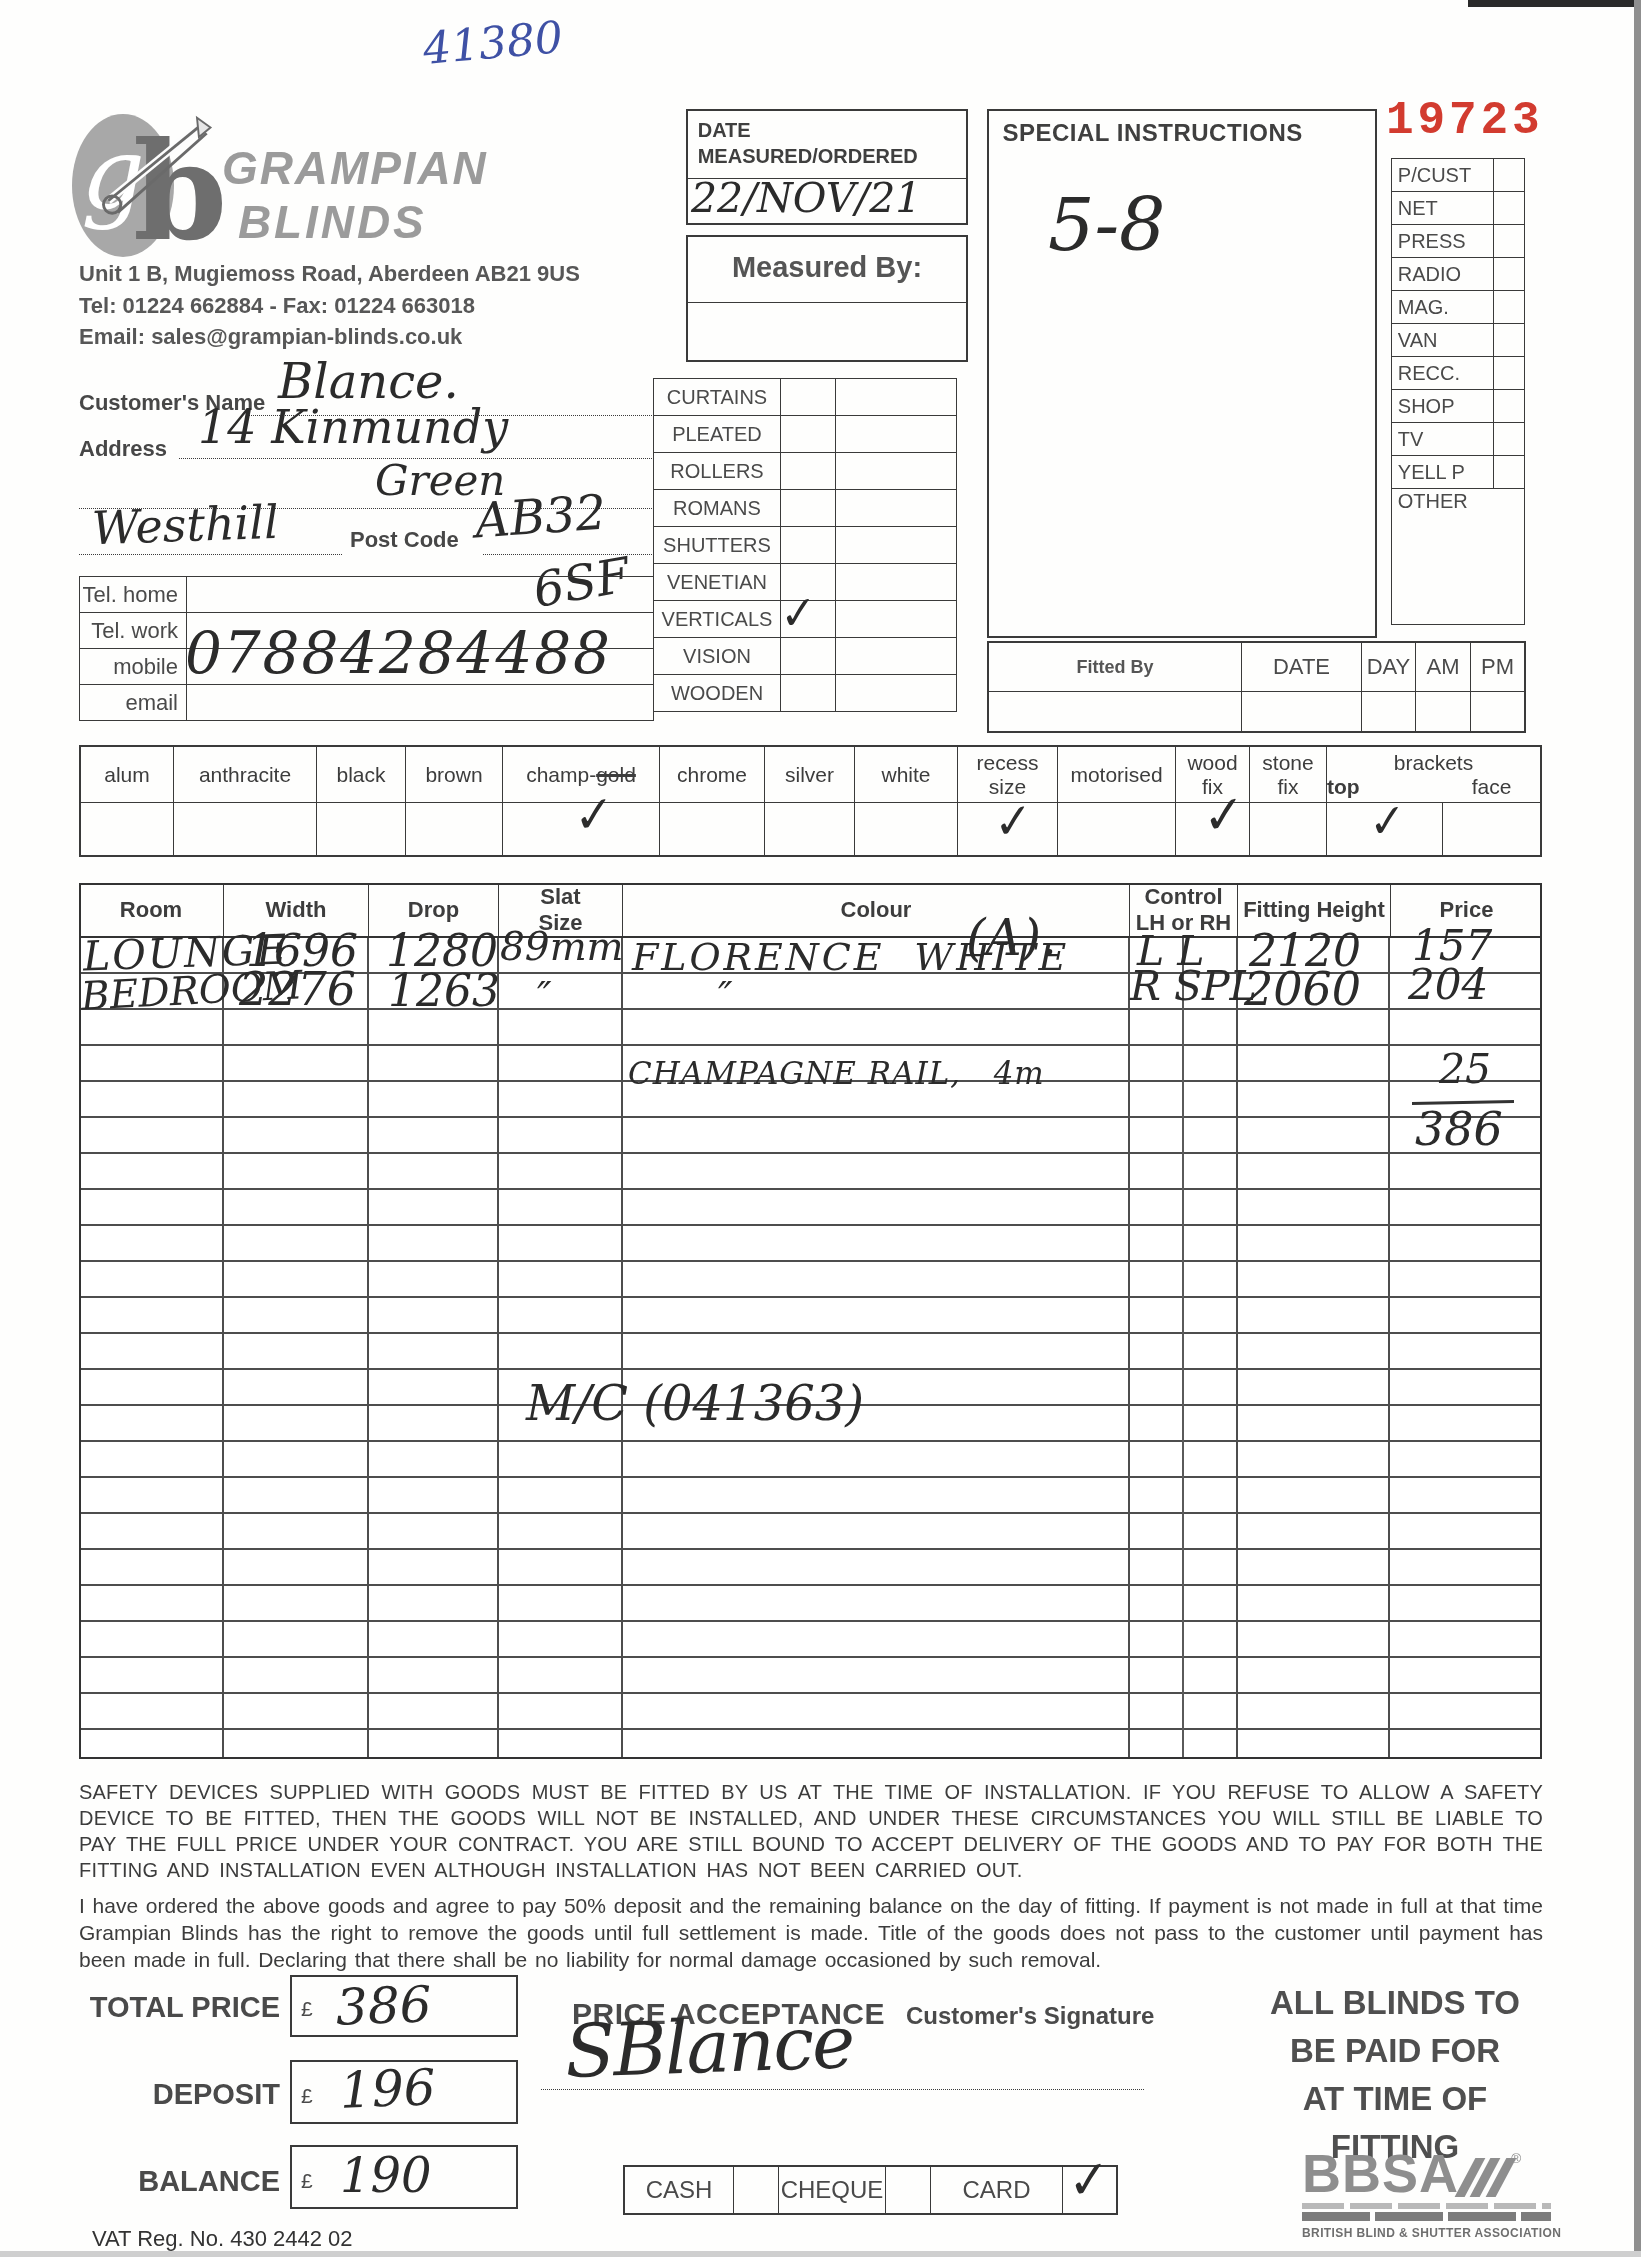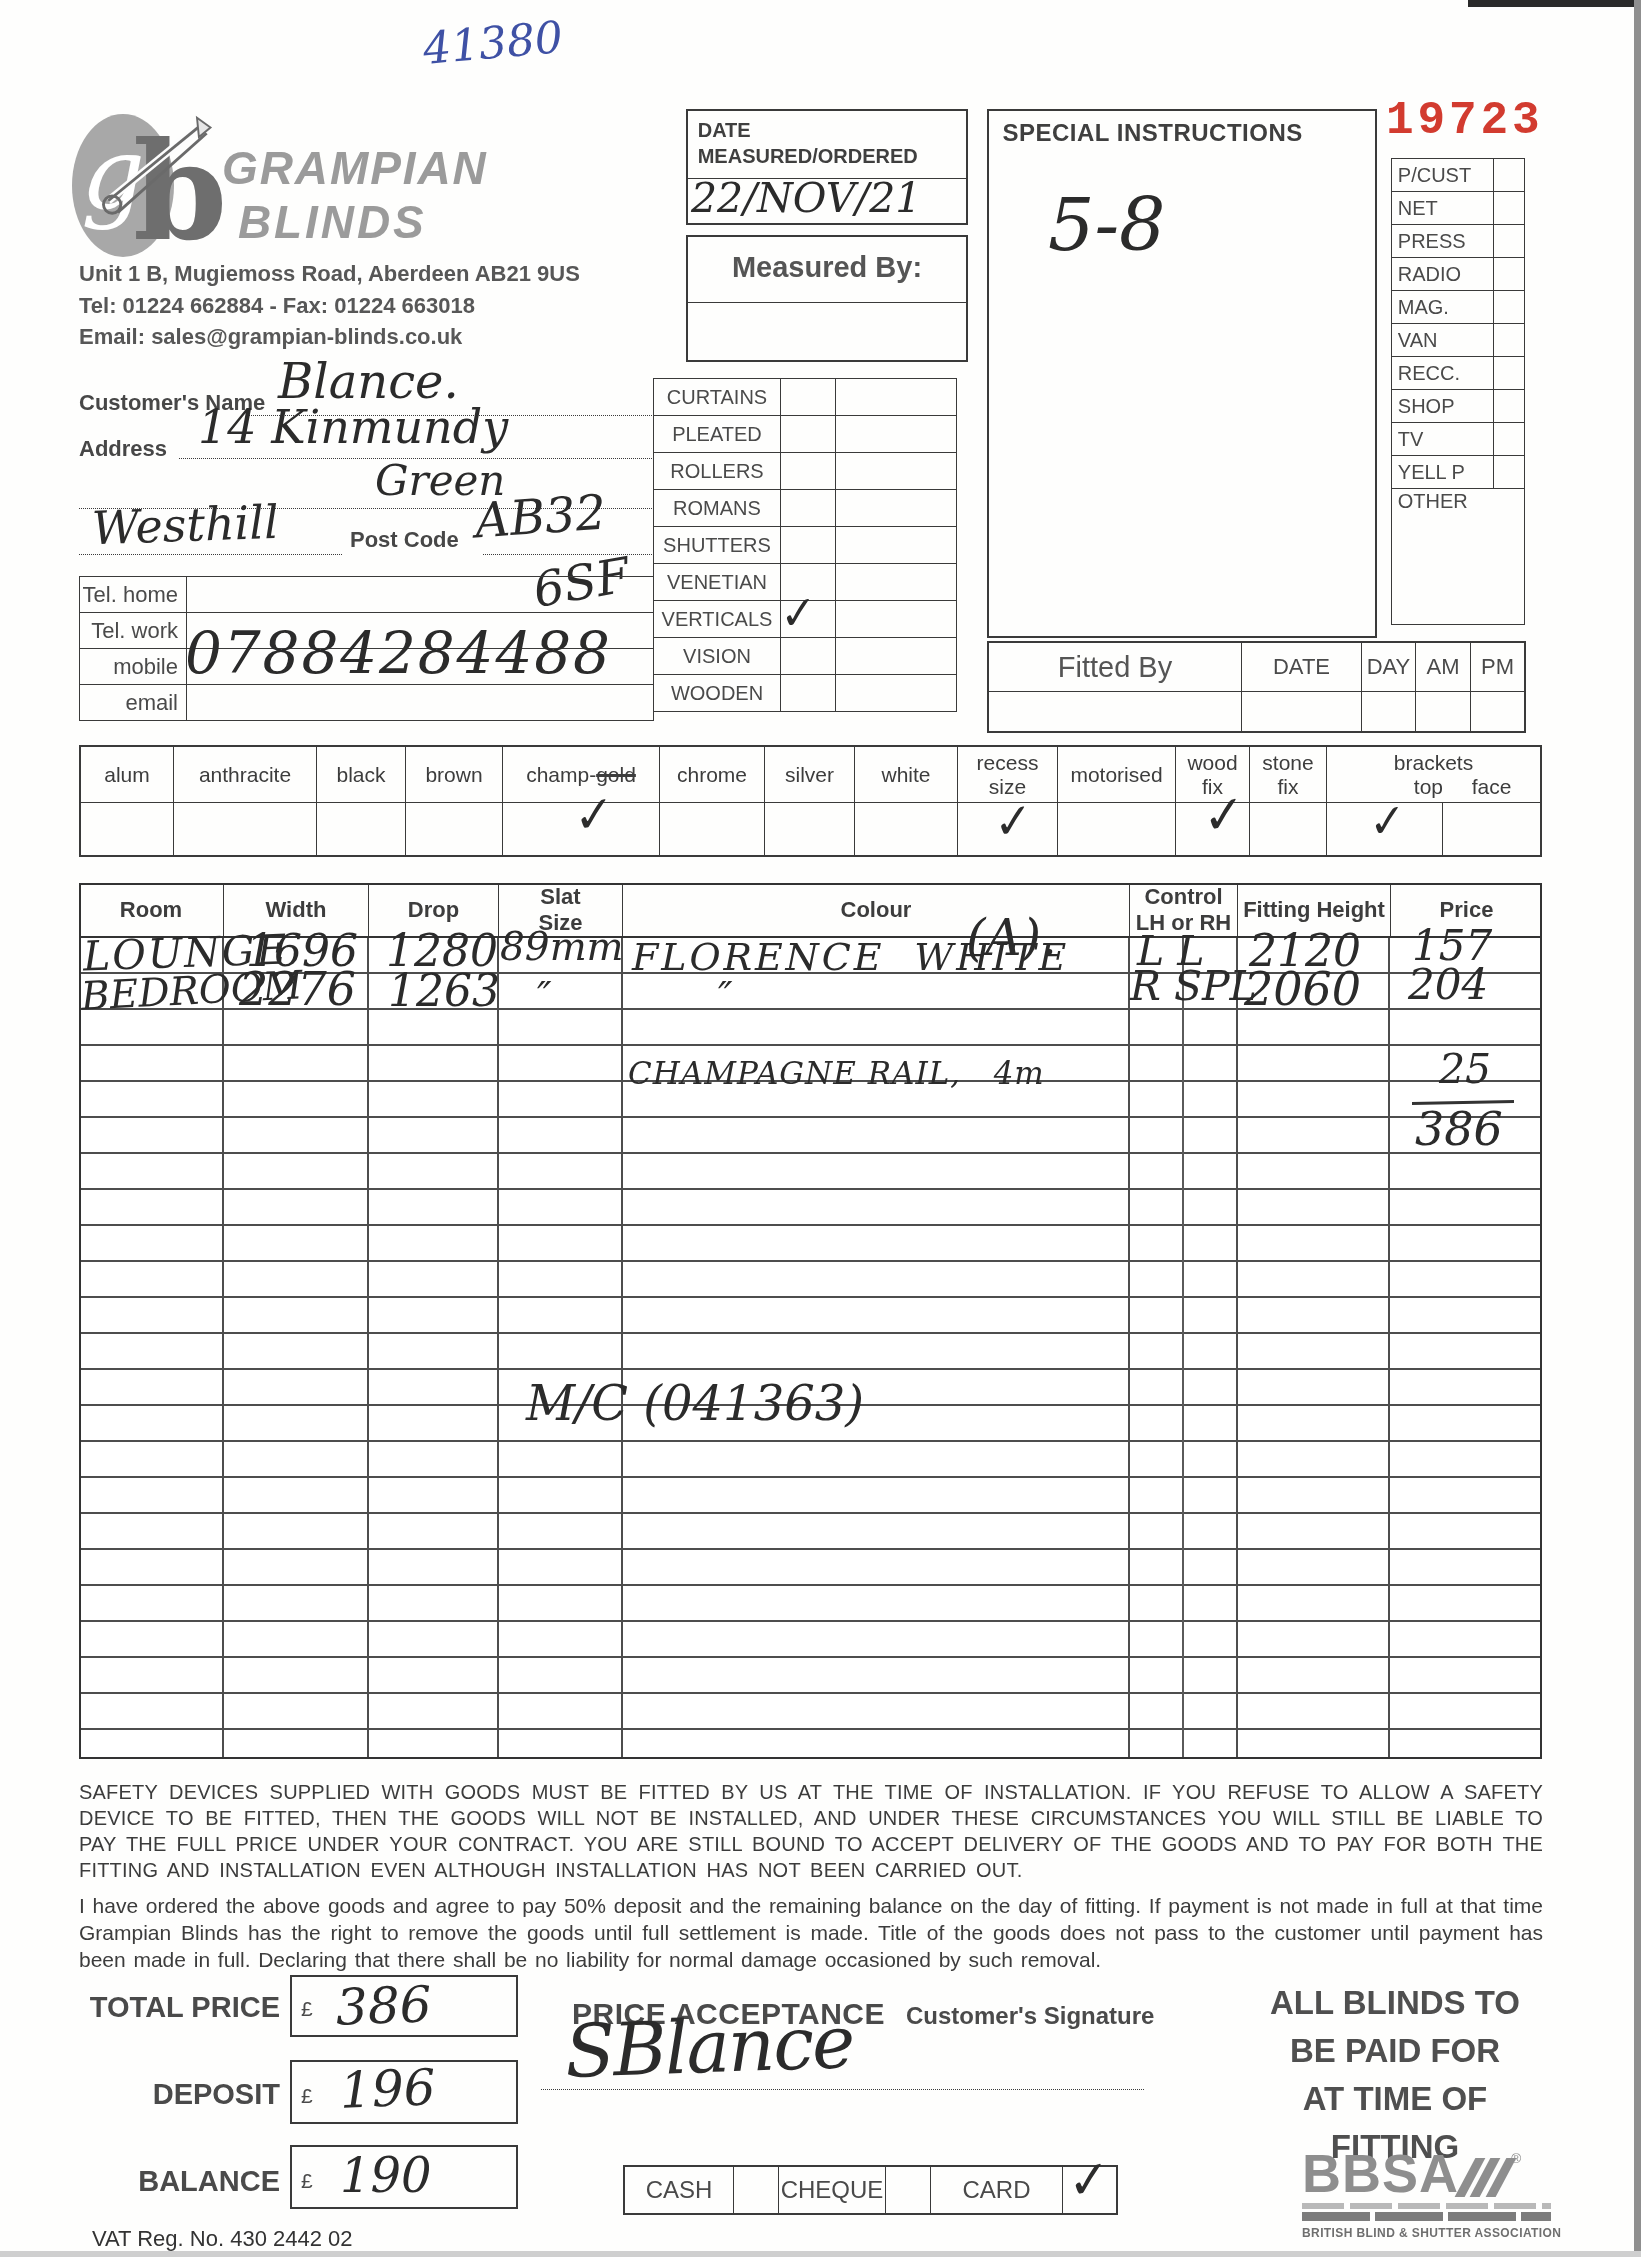--- a/index.html
+++ b/index.html
@@ -86,40 +86,40 @@
   
   #fitted-bar{left:987px;top:641px;width:539px;height:92px;border:2.9px solid #3a3a3a;
               box-sizing:border-box;display:flex;}
   #fitted-bar .col{border-right:1.9px solid #3a3a3a;box-sizing:border-box;display:flex;
                    flex-direction:column;}
   #fitted-bar .col:last-child{border-right:none;}
   #fitted-bar .h{height:49px;border-bottom:1.9px solid #3a3a3a;display:flex;align-items:center;
                  justify-content:center;box-sizing:border-box;}
   #fitted-bar .f1{width:253px;}#fitted-bar .f2{width:120px;}#fitted-bar .f3{width:54px;}
   #fitted-bar .f4{width:55px;}#fitted-bar .f5{width:51px;flex:1;}
-  #fitted-bar .t-big{font-size:29px;font-weight:normal;color:#555;}
+  #fitted-bar .t-big{font-size:18px;font-weight:bold;color:#555;}
   #fitted-bar .t{font-size:22px;color:#4a4a4a;}
 
   
   #opt-strip{left:79px;top:745px;width:1463px;height:112px;border:2.9px solid #3a3a3a;
              box-sizing:border-box;display:flex;}
   #opt-strip .oc{border-right:1.9px solid #3a3a3a;box-sizing:border-box;display:flex;flex-direction:column;}
   #opt-strip .oc:last-child{border-right:none;}
   #opt-strip .oh{height:56px;border-bottom:1.9px solid #3a3a3a;display:flex;align-items:center;
                  justify-content:center;text-align:center;font-size:21px;color:#3d3d3d;
                  box-sizing:border-box;line-height:1.1;}
   #opt-strip .ob{flex:1;position:relative;}
   .ow0{width:93px;}.ow1{width:143px;}.ow2{width:89px;}.ow3{width:97px;}.ow4{width:157px;}
   .ow5{width:105px;}.ow6{width:90px;}.ow7{width:103px;}.ow8{width:100px;}.ow9{width:118px;}
   .ow10{width:74px;}.ow11{width:77px;}.ow12{flex:1;}
   .struck{text-decoration:line-through;text-decoration-thickness:2.9px;}
   #opt-strip .br-hd{display:flex;flex-direction:column;justify-content:center;height:100%;width:100%;}
   #opt-strip .br-top{font-size:21px;text-align:center;}
   #opt-strip .br-sub{display:flex;font-size:21px;}
-  #opt-strip .br-sub span:first-child{width:116px;text-align:right;}
+  #opt-strip .br-sub span:first-child{width:116px;text-align:left;font-weight:bold;}
   #opt-strip .br-sub span:last-child{flex:1;text-align:center;}
   #opt-strip .br-body{display:flex;height:100%;}
   #opt-strip .br-body .bl{width:116px;border-right:1.9px solid #3a3a3a;box-sizing:border-box;}
   #chk-champ{left:574px;top:790px;font-size:48px;}
   #chk-recess{left:994px;top:798px;font-size:46px;}
   #chk-wood{left:1203px;top:790px;font-size:50px;}
   #chk-brtop{left:1369px;top:799px;font-size:44px;}
 
   
   #prod-tbl{left:653px;top:378px;width:304px;}

